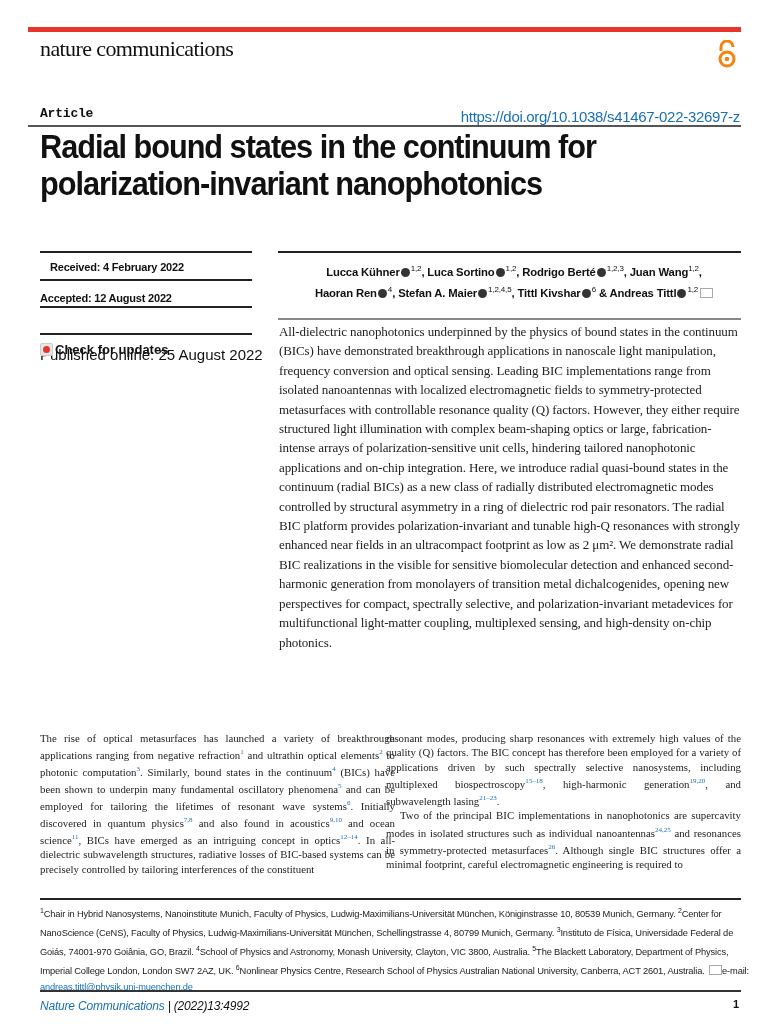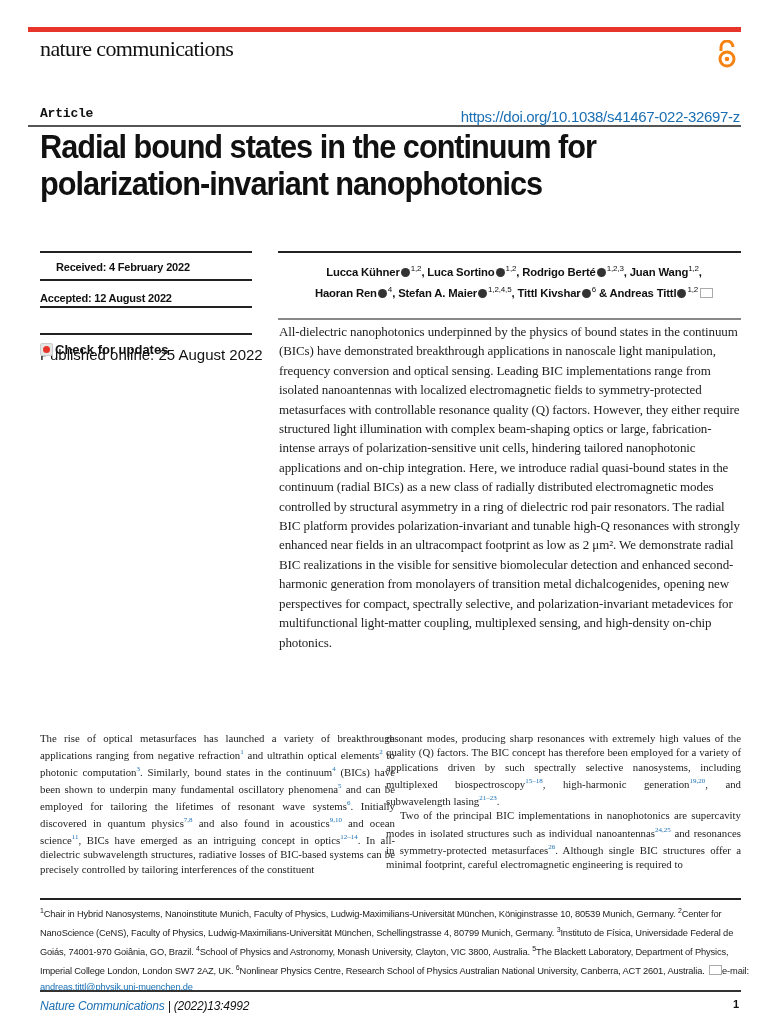--- a/index.html
+++ b/index.html
@@ -50,21 +50,21 @@
 <div class="abs article-label">Article</div>
 <div class="abs doi">https://doi.org/10.1038/s41467-022-32697-z</div>
 <div class="abs rule-top"></div>
 
 <div class="abs title">
   <div>Radial bound states in the continuum for</div>
   <div>polarization-invariant nanophotonics</div>
 </div>
 
 <div class="abs meta-rule" style="left:40px;top:251px;width:212px;"></div>
-<div class="abs meta-text" style="left:56px;top:261px;">Received: 4 February 2022</div>
+<div class="abs meta-text" style="left:50px;top:261px;">Received: 4 February 2022</div>
 <div class="abs meta-rule" style="left:40px;top:279px;width:212px;"></div>
 <div class="abs meta-text" style="left:40px;top:292px;text-align:center;">Accepted: 12 August 2022</div>
 <div class="abs meta-rule" style="left:40px;top:306px;width:212px;"></div>
 <div class="abs published" style="left:40px;top:315px;">Published online: 25 August 2022</div>
 <div class="abs meta-rule" style="left:40px;top:333px;width:212px;"></div>
 <div class="abs check">
   <span class="check-icon"></span>
   <span>Check for updates</span>
 </div>
 

